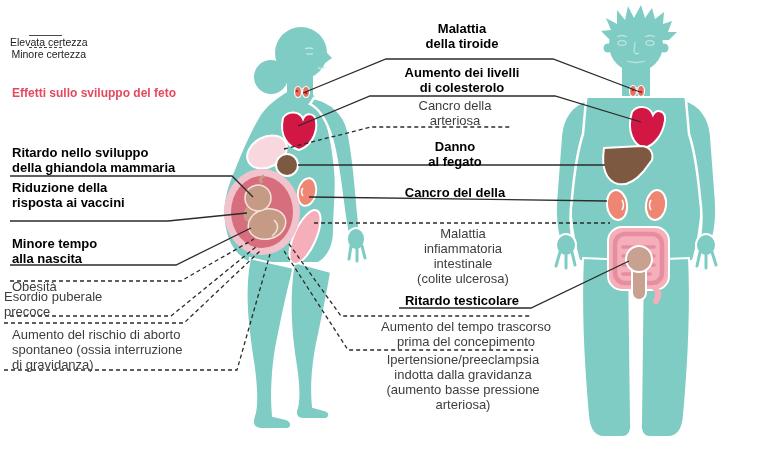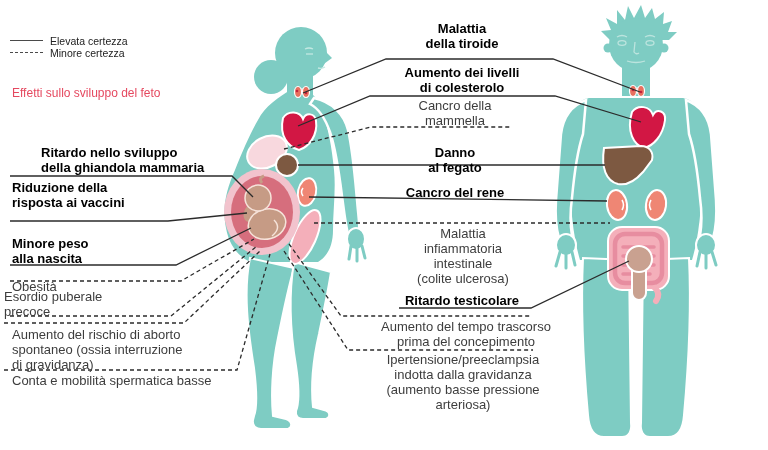--- a/index.html
+++ b/index.html
@@ -3,26 +3,26 @@
 <meta charset="utf-8">
 <style>
   html,body{margin:0;padding:0;background:#fff;}
   .stage{position:relative;width:768px;height:450px;background:#fff;overflow:hidden;
          font-family:"Liberation Sans","DejaVu Sans",sans-serif;}
   .stage svg{position:absolute;left:0;top:0;}
   .lbl{position:absolute;font-size:13px;line-height:1.16;white-space:pre-line;color:#3d3d3d;}
   .lbl.b{font-weight:bold;color:#000;}
   .lbl.c{text-align:center;}
   .legend{position:absolute;left:10px;top:35px;}
-  .legend .row{display:flex;align-items:center;height:11px;margin-bottom:1px;}
+  .legend .row{display:flex;align-items:center;height:11px;margin-bottom:1px;flex-direction:column;}
   .legend .sw{display:inline-block;width:33px;height:0;margin-right:7px;}
   .legend .sw.solid{border-top:1.6px solid #4a4a4a;}
   .legend .sw.dash{border-top:1.6px dashed #4a4a4a;}
   .legend .tx{font-size:10.5px;color:#222;}
-  .heading{position:absolute;left:12px;top:86px;font-size:12px;font-weight:normal;color:#e5485f;text-align:right;}
+  .heading{position:absolute;left:12px;top:86px;font-size:12px;font-weight:bold;color:#e5485f;text-align:right;}
 </style>
 </head>
 <body>
 
 <div class="stage">
 
 <svg width="768" height="450" viewBox="0 0 768 450">
 
   <g fill="#7eccc3">
     <circle cx="271" cy="77" r="17"></circle>
@@ -174,43 +174,42 @@
       <span class="tx">Elevata certezza</span>
     </div>
     <div class="row">
       <span class="sw dash"></span>
       <span class="tx">Minore certezza</span>
     </div>
   </div>
 
   <div class="heading">Effetti sullo sviluppo del feto</div>
 
-  <div class="lbl b" style="left:12px;top:145px;margin-left:29px;">Ritardo nello sviluppo
+  <div class="lbl b" style="left:12px;top:145px;">Ritardo nello sviluppo
 della ghiandola mammaria</div>
   <div class="lbl b" style="left:12px;top:180px;">Riduzione della
 risposta ai vaccini</div>
-  <div class="lbl b" style="left:12px;top:236px;">Minore peso
+  <div class="lbl b" style="left:12px;top:236px;">Minore tempo
 alla nascita</div>
   <div class="lbl" style="left:12px;top:264px;margin-top:15px;">Obesità</div>
   <div class="lbl" style="left:4px;top:289px;">Esordio puberale
 precoce</div>
   <div class="lbl" style="left:12px;top:327px;">Aumento del rischio di aborto
 spontaneo (ossia interruzione
 di gravidanza)</div>
-  <div class="lbl" style="left:12px;top:373px;">Conta e mobilità spermatica basse</div>
 
   <div class="lbl b c" style="left:392px;top:21px;width:140px;">Malattia
 della tiroide</div>
   <div class="lbl b c" style="left:372px;top:65px;width:180px;">Aumento dei livelli
 di colesterolo</div>
   <div class="lbl c" style="left:395px;top:98px;width:120px;">Cancro della
-mammella</div>
-  <div class="lbl b c" style="left:405px;top:145px;width:100px;">Danno
+arteriosa</div>
+  <div class="lbl b c" style="left:405px;top:139px;width:100px;">Danno
 al fegato</div>
-  <div class="lbl b c" style="left:395px;top:185px;width:120px;">Cancro del rene</div>
+  <div class="lbl b c" style="left:395px;top:185px;width:120px;">Cancro del della</div>
   <div class="lbl c" style="left:403px;top:226px;width:120px;">Malattia
 infiammatoria
 intestinale
 (colite ulcerosa)</div>
   <div class="lbl b c" style="left:392px;top:293px;width:140px;">Ritardo testicolare</div>
   <div class="lbl c" style="left:376px;top:319px;width:180px;">Aumento del tempo trascorso
 prima del concepimento</div>
   <div class="lbl c" style="left:362px;top:352px;width:202px;">Ipertensione/preeclampsia
 indotta dalla gravidanza
 (aumento basse pressione arteriosa)</div>

